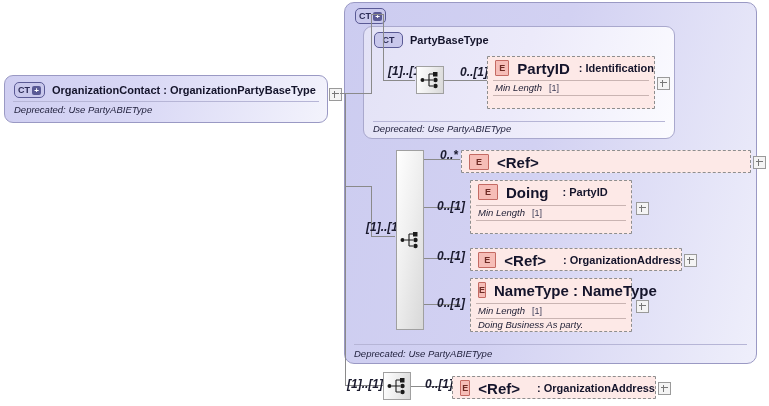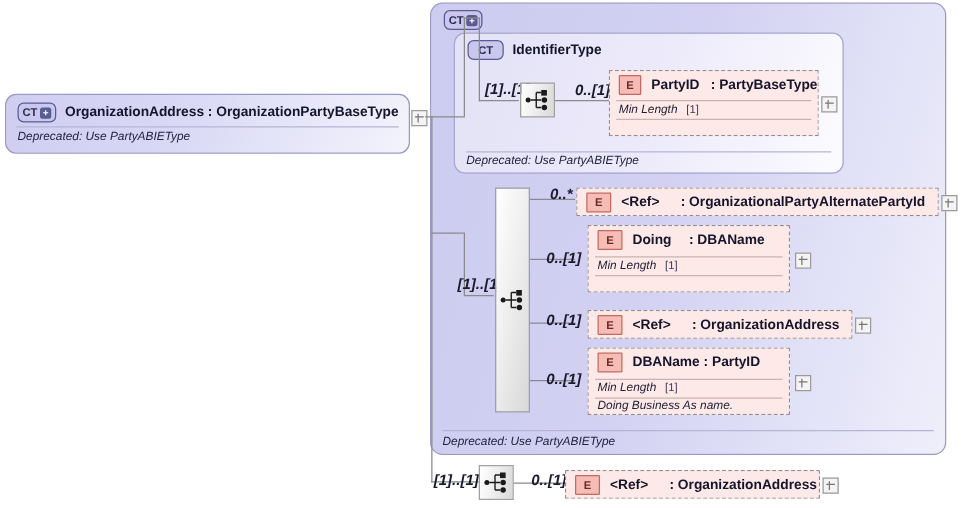--- a/index.html
+++ b/index.html
@@ -96,21 +96,21 @@
   .e-badge {
     display:inline-flex; align-items:center; justify-content:center;
     width: 18px; height: 14px;
     border: 1px solid #c46a63;
     background: #f6bdb7;
     color: #6d2a24;
     font-size: 9px; font-weight: bold;
     border-radius: 1px;
     margin-right: 8px;
   }
-  .el-name { font-size: 11px; font-weight: bold; color: #14142b; }
+  .el-name { font-size: 15px; font-weight: bold; color: #14142b; }
   .el-type { font-size: 11px; font-weight: bold; color: #14142b; }
   .el-rule {
     position:absolute; left:5px; right:5px;
     border-top:1px solid #c9b4b2; height:0;
   }
   .el-facet {
     position:absolute; left: 7px;
     font-size: 9.5px; font-style: italic; color:#1d1d33; white-space:nowrap;
   }
   .el-facet .fv { font-style: normal; font-size: 9px; color:#3a3a55; margin-left:7px;}
@@ -165,33 +165,33 @@
     </div>
     <div class="ct-footrule" style="bottom:18px;"></div>
     <div class="ct-foot">Deprecated: Use PartyABIEType</div>
   </div>
 
   <div class="abs ct-inner" style="left:363px; top:26px; width:312px; height:113px;">
     <div class="ct-title">
       <span class="ct-badge">
           <span>CT</span>
         </span>
-      <span>IdentifierType</span>
+      <span>PartyBaseType</span>
     </div>
     <div class="ct-footrule" style="bottom:16px;"></div>
     <div class="ct-foot">Deprecated: Use PartyABIEType</div>
   </div>
 
   <div class="abs lt-box" style="left:4px; top:75px; width:324px; height:48px;">
     <div class="lt-title">
       <span class="ct-badge">
           <span>CT</span>
           <span class="plusglyph">+</span>
         </span>
-      <span>OrganizationAddress : OrganizationPartyBaseType</span>
+      <span>OrganizationContact : OrganizationPartyBaseType</span>
     </div>
     <div class="lt-rule"></div>
     <div class="lt-foot">Deprecated: Use PartyABIEType</div>
   </div>
 
   <div class="plusbox" style="left:329px; top:88px;"></div>
 
   <div class="line hl" style="left:340px; top:93px; width:6px;"></div>
   <div class="line vl" style="left:345px; top:93px; height:200px;"></div>
 
@@ -219,21 +219,21 @@
       <circle cx="15.5" cy="15" r="2.2" fill="#1a1a1a"></circle>
     </svg>
   </div>
   <div class="line hl" style="left:444px; top:80px; width:44px;"></div>
 
   <div class="card" style="left:460px; top:65px;">0..[1]</div>
   <div class="abs el" style="left:487px; top:56px; width:168px; height:53px;">
     <div class="el-head">
       <span class="e-badge">E</span>
       <span class="el-name">PartyID</span>
-      <span class="el-type" style="margin-left:9px;">: PartyBaseType</span>
+      <span class="el-type" style="margin-left:9px;">: Identification</span>
     </div>
     <div class="el-rule" style="top:23px;"></div>
     <div class="el-facet" style="top:25px;">
       <span>Min Length</span><span class="fv">[1]</span>
     </div>
     <div class="el-rule" style="top:38px;"></div>
   </div>
   <div class="plusbox" style="left:657px; top:77px;"></div>
 
   <div class="card" style="left:366px; top:220px;">[1]..[1]</div>
@@ -250,31 +250,30 @@
   <div class="line hl" style="left:424px; top:159px; width:36px;"></div>
   <div class="line hl" style="left:424px; top:207px; width:36px;"></div>
   <div class="line hl" style="left:424px; top:258px; width:36px;"></div>
   <div class="line hl" style="left:424px; top:304px; width:36px;"></div>
 
   <div class="card" style="left:440px; top:148px;">0..*</div>
   <div class="abs el" style="left:461px; top:150px; width:290px; height:23px;">
     <div class="el-head">
       <span class="e-badge">E</span>
       <span class="el-name">&lt;Ref&gt;</span>
-      <span class="el-type" style="margin-left:17px;">: OrganizationalPartyAlternatePartyId</span>
     </div>
   </div>
   <div class="plusbox" style="left:753px; top:156px;"></div>
 
   <div class="card" style="left:437px; top:199px;">0..[1]</div>
   <div class="abs el" style="left:470px; top:180px; width:162px; height:54px;">
     <div class="el-head">
       <span class="e-badge">E</span>
       <span class="el-name">Doing</span>
-      <span class="el-type" style="margin-left:14px;">: DBAName</span>
+      <span class="el-type" style="margin-left:14px;">: PartyID</span>
     </div>
     <div class="el-rule" style="top:24px;"></div>
     <div class="el-facet" style="top:26px;">
       <span>Min Length</span><span class="fv">[1]</span>
     </div>
     <div class="el-rule" style="top:39px;"></div>
   </div>
   <div class="plusbox" style="left:636px; top:202px;"></div>
 
   <div class="card" style="left:437px; top:249px;">0..[1]</div>
@@ -284,29 +283,29 @@
       <span class="el-name">&lt;Ref&gt;</span>
       <span class="el-type" style="margin-left:17px;">: OrganizationAddress</span>
     </div>
   </div>
   <div class="plusbox" style="left:684px; top:254px;"></div>
 
   <div class="card" style="left:437px; top:296px;">0..[1]</div>
   <div class="abs el" style="left:470px; top:278px; width:162px; height:54px;">
     <div class="el-head">
       <span class="e-badge">E</span>
-      <span class="el-name">DBAName : PartyID</span>
+      <span class="el-name">NameType : NameType</span>
       <span class="el-type"></span>
     </div>
     <div class="el-rule" style="top:24px;"></div>
     <div class="el-facet" style="top:26px;">
       <span>Min Length</span><span class="fv">[1]</span>
     </div>
     <div class="el-rule" style="top:39px;"></div>
-    <div class="el-doc" style="top:40px;">Doing Business As name.</div>
+    <div class="el-doc" style="top:40px;">Doing Business As party.</div>
   </div>
   <div class="plusbox" style="left:636px; top:300px;"></div>
 
   <div class="card" style="left:347px; top:377px;">[1]..[1]</div>
   <div class="abs comp" style="left:383px; top:372px; width:28px; height:28px;">
     <svg width="20" height="18" viewBox="0 0 20 18">
       <circle cx="2.5" cy="9" r="2" fill="#1a1a1a"></circle>
       <path d="M4.5 9 H9 M9 3 V15 M9 3 H13 M9 9 H13 M9 15 H13" stroke="#1a1a1a" stroke-width="1.1" fill="none"></path>
       <rect x="13" y="1" width="4.5" height="4.5" fill="#1a1a1a"></rect>
       <circle cx="15.5" cy="9" r="2.2" fill="#1a1a1a"></circle>

